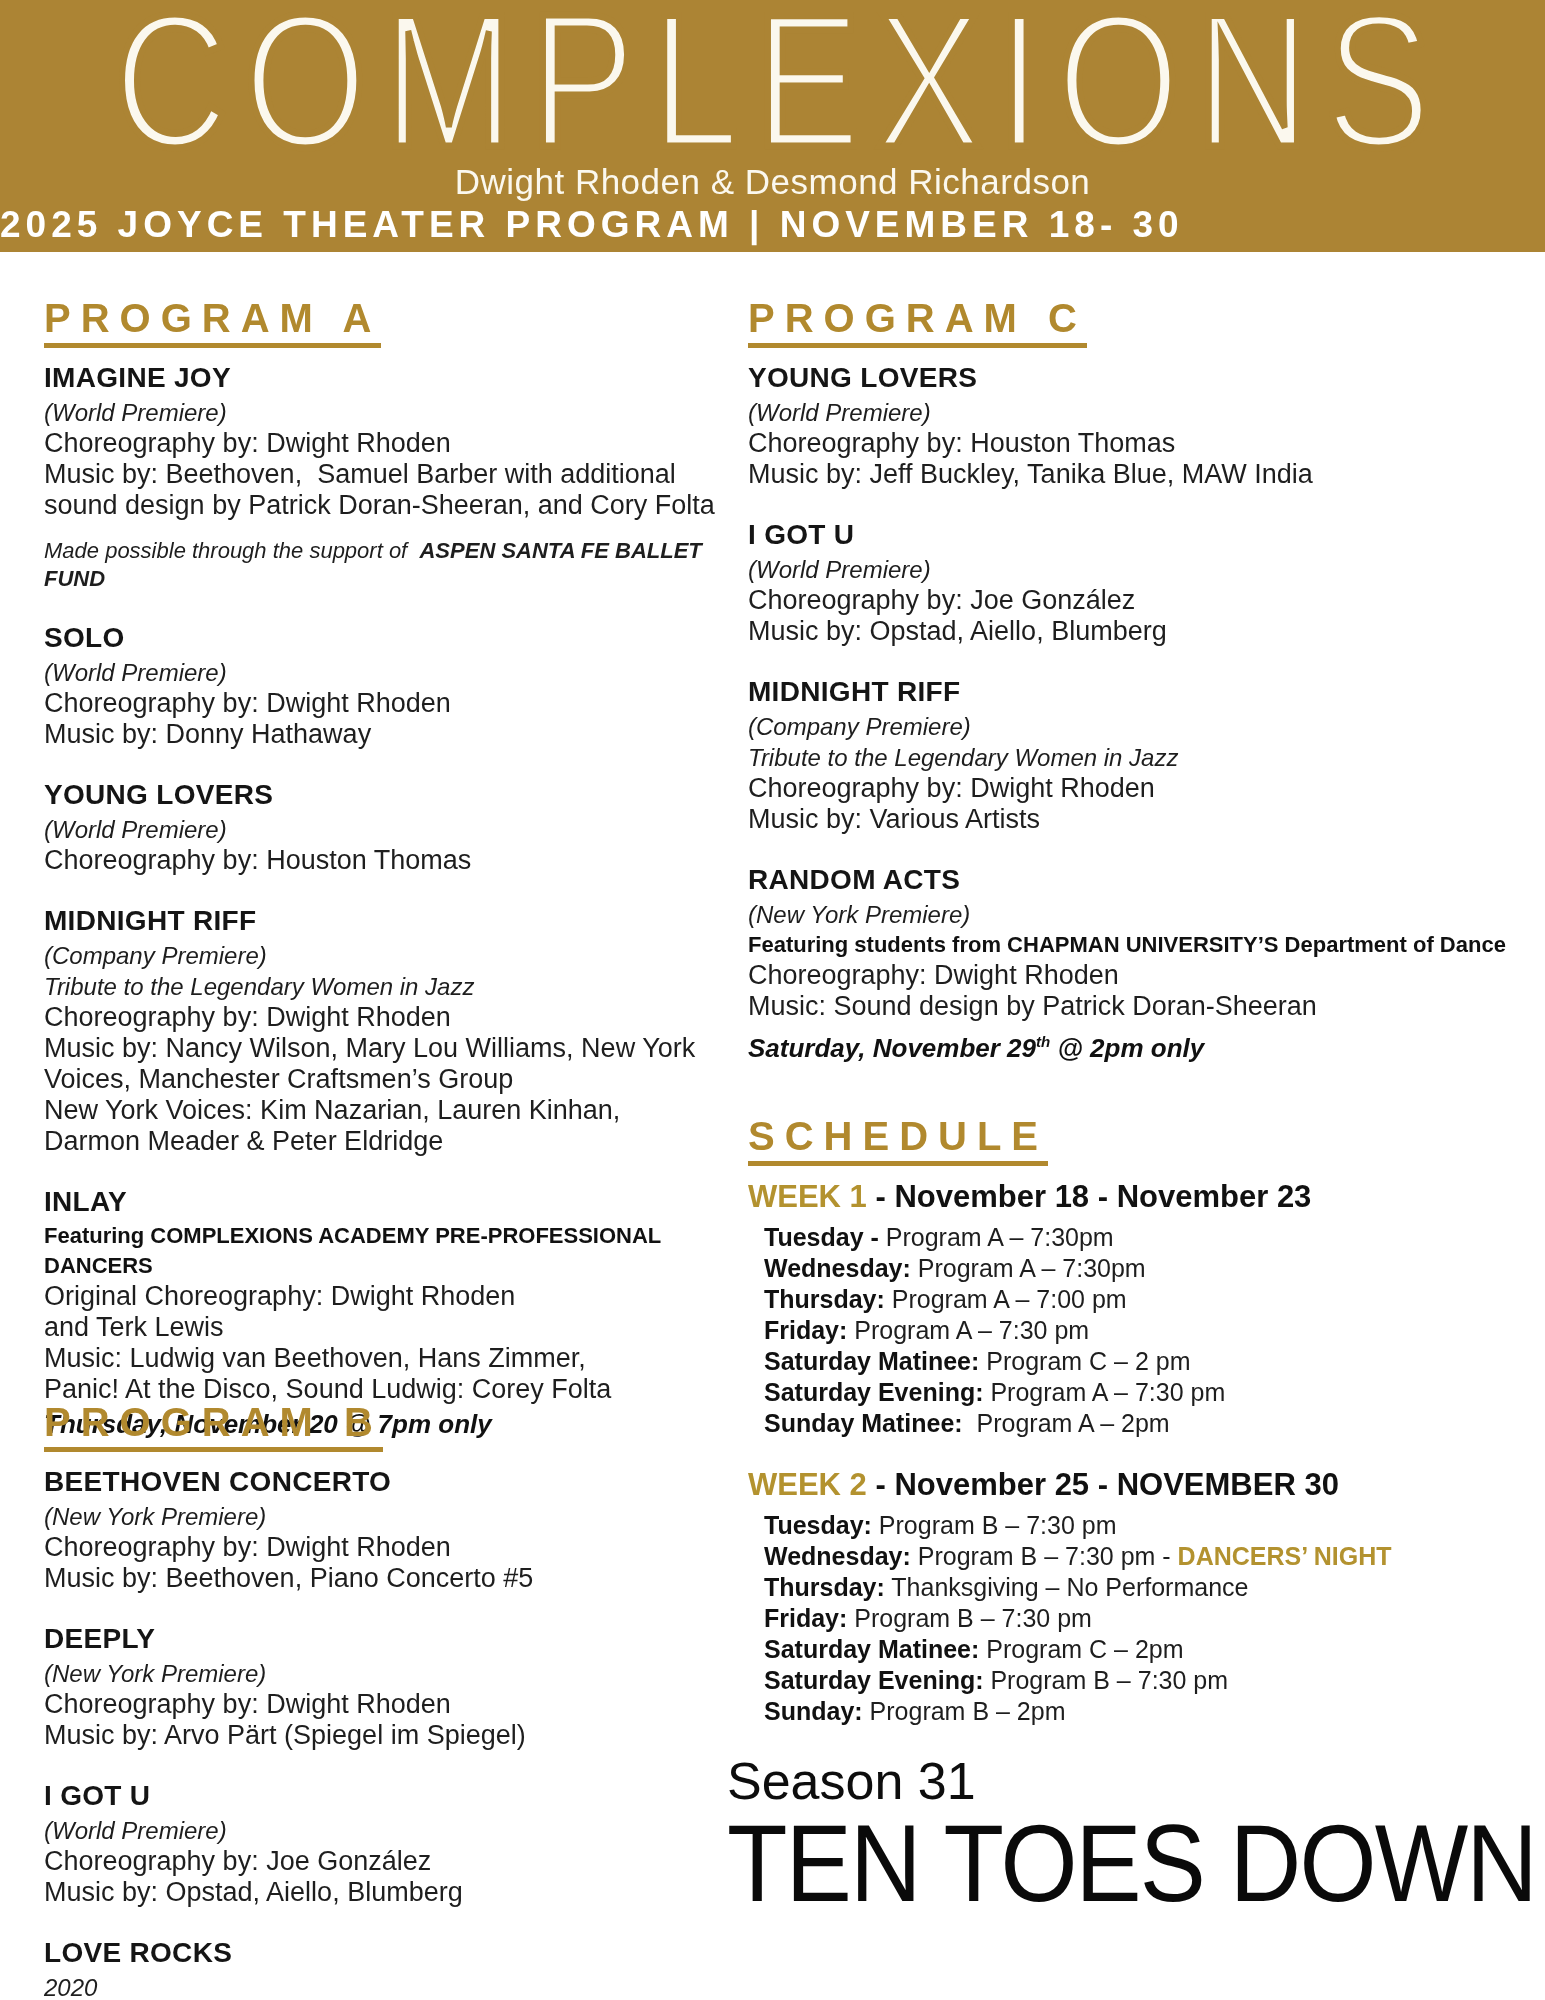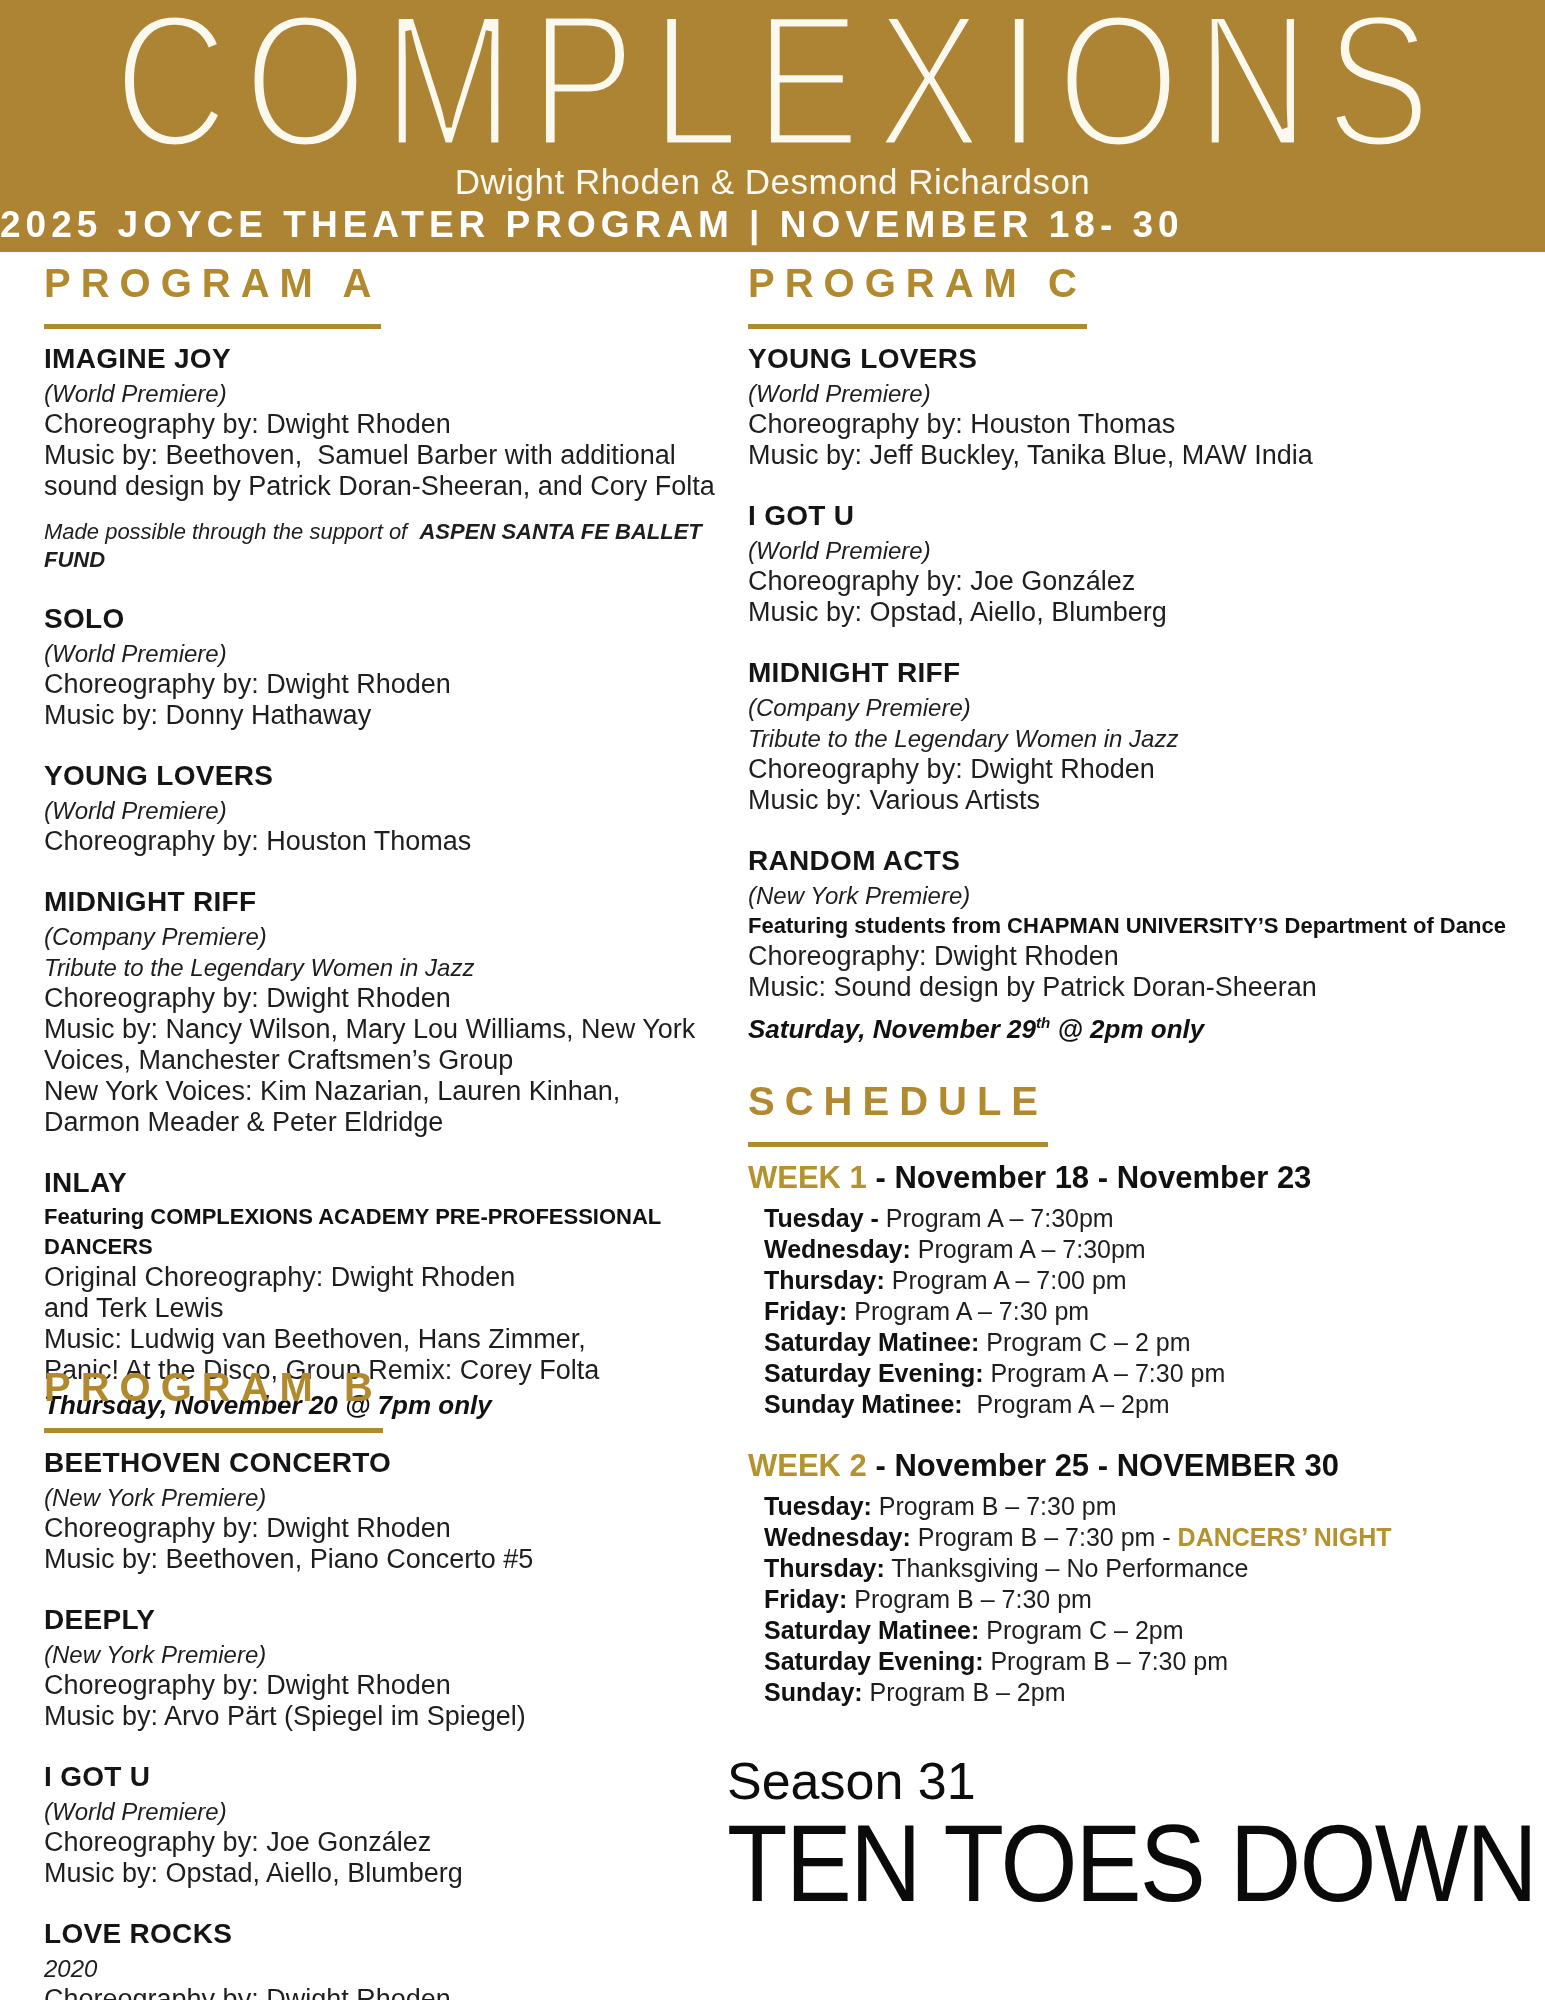--- a/index.html
+++ b/index.html
@@ -31,21 +31,21 @@
   .sec{position:absolute;}
   #sec-program_a{top:260px;left:44px;width:672px;}
   #sec-program_b{top:1364px;left:44px;width:672px;}
   #sec-program_c{top:260px;left:748px;width:792px;}
   #sec-schedule{top:1078px;left:748px;width:792px;}
   #sec-footer{top:1752px;left:727px;width:818px;}
   .heading-wrap{margin-bottom:12px;}
   .sec-heading{
     display:inline-block;font-size:40px;line-height:46px;font-weight:700;
     color:var(--accent,#B1892E);letter-spacing:10px;
-    border-bottom:5px solid var(--accent,#B1892E);padding-bottom:18px;
+    border-bottom:5px solid var(--accent,#B1892E);padding-bottom:2px;margin-top:35px;
   }
   .piece{margin-bottom:27px;}
   .piece-title{font-size:28px;line-height:35px;font-weight:700;letter-spacing:0.3px;margin-bottom:2px;color:#151515;}
   .line{font-size:27px;line-height:31px;white-space:pre-wrap;}
   .line.premiere{font-style:italic;font-size:24px;}
   .line.featuring{font-size:22px;line-height:30px;font-weight:700;color:#111;}
   .line.datenote{font-size:26px;line-height:33px;font-weight:700;font-style:italic;margin-top:3px;color:#111;}
   .line.support{font-size:22px;line-height:28px;font-style:italic;margin-top:16px;}
   .line .b{font-weight:700;}
   sup{font-size:58%;}
@@ -101,21 +101,21 @@
         <div class="line body"><span>Choreography by: Dwight Rhoden</span></div>
         <div class="line body"><span>Music by: Nancy Wilson, Mary Lou Williams, New York Voices, Manchester Craftsmen’s Group</span></div>
         <div class="line body"><span>New York Voices: Kim Nazarian, Lauren Kinhan, Darmon Meader &amp; Peter Eldridge</span></div>
       </div>
       <div class="piece">
         <div class="piece-title">INLAY</div>
         <div class="line featuring"><span>Featuring COMPLEXIONS ACADEMY PRE-PROFESSIONAL DANCERS</span></div>
         <div class="line body"><span>Original Choreography: Dwight Rhoden</span></div>
         <div class="line body"><span>and Terk Lewis</span></div>
         <div class="line body"><span>Music: Ludwig van Beethoven, Hans Zimmer,</span></div>
-        <div class="line body"><span>Panic! At the Disco, Group Remix: Corey Folta</span></div>
+        <div class="line body"><span>Panic! At the Disco, Sound Ludwig: Corey Folta</span></div>
         <div class="line datenote"><span>Thursday, November 20 @ 7pm only</span></div>
       </div>
     </section>
   <section class="sec" id="sec-program_b">
       <div class="heading-wrap"><span class="sec-heading">PROGRAM B</span></div>
       <div class="piece">
         <div class="piece-title">BEETHOVEN CONCERTO</div>
         <div class="line premiere"><span>(New York Premiere)</span></div>
         <div class="line body"><span>Choreography by: Dwight Rhoden</span></div>
         <div class="line body"><span>Music by: Beethoven, Piano Concerto #5</span></div>

